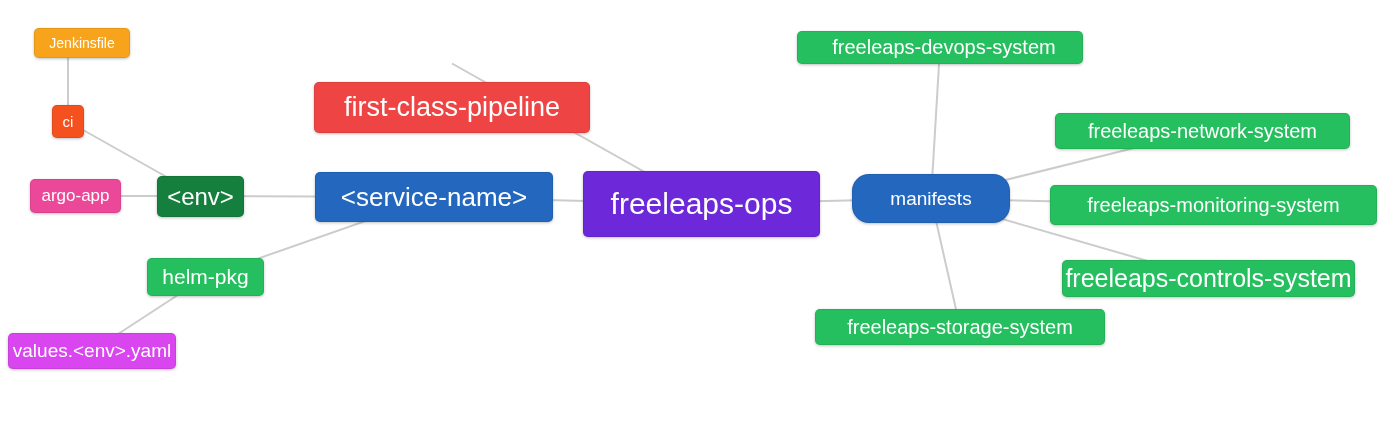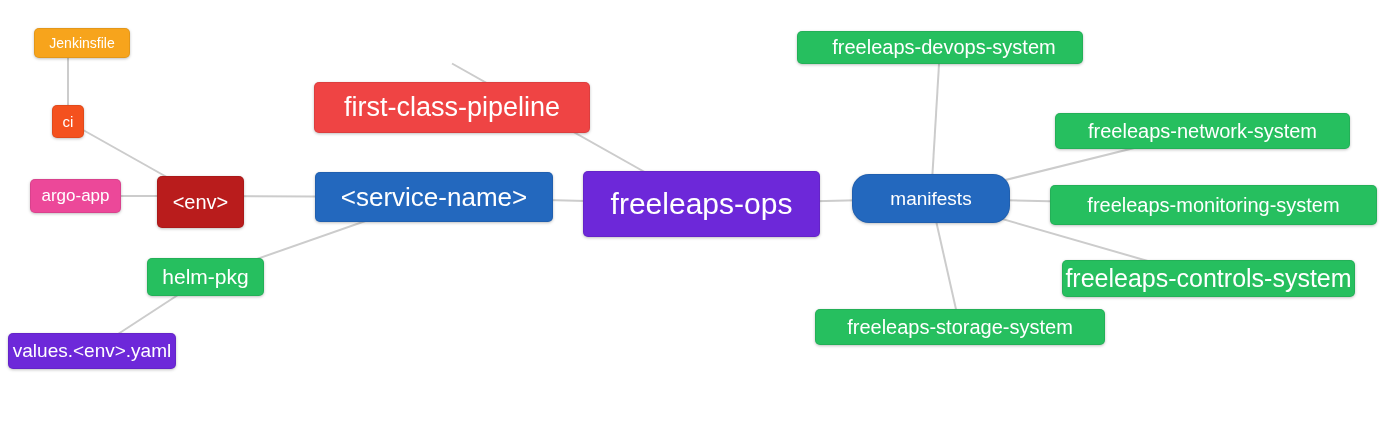--- a/index.html
+++ b/index.html
@@ -55,23 +55,23 @@
       <line x1="931" y1="198.5" x2="940" y2="47.5" stroke="#cccccc" stroke-width="2"></line>
       <line x1="931" y1="198.5" x2="1202.5" y2="131" stroke="#cccccc" stroke-width="2"></line>
       <line x1="931" y1="198.5" x2="1213.5" y2="205" stroke="#cccccc" stroke-width="2"></line>
       <line x1="931" y1="198.5" x2="1208.5" y2="278.5" stroke="#cccccc" stroke-width="2"></line>
       <line x1="931" y1="198.5" x2="960" y2="327" stroke="#cccccc" stroke-width="2"></line>
     </svg>
 
 <div class="node" style="left: 20px; top: 28px; width: 96px; height: 30px; font-size: 14px; background: rgb(247, 164, 28); margin-left: 14px;">Jenkinsfile</div>
     <div class="node" style="left: 52px; top: 105px; width: 32px; height: 33px; font-size: 15px; background: rgb(244, 81, 30);">ci</div>
     <div class="node" style="left: 30px; top: 179px; width: 91px; height: 34px; font-size: 17px; background: #ec4899;">argo-app</div>
-    <div class="node" style="left: 157px; top: 176px; width: 87px; height: 52px; font-size: 20px; background: #b91c1c;">&lt;env&gt;</div>
+    <div class="node" style="left: 157px; top: 176px; width: 87px; height: 41px; font-size: 24px; background: #15803d;">&lt;env&gt;</div>
     <div class="node" style="left: 147px; top: 258px; width: 117px; height: 38px; font-size: 21px; background: rgb(38, 191, 95);">helm-pkg</div>
-    <div class="node" style="left: 8px; top: 333px; width: 168px; height: 36px; font-size: 19px; background: #6d28d9;">values.&lt;env&gt;.yaml</div>
+    <div class="node" style="left: 8px; top: 333px; width: 168px; height: 36px; font-size: 19px; background: #d946ef;">values.&lt;env&gt;.yaml</div>
     <div class="node" style="left: 314px; top: 38px; width: 276px; height: 51px; font-size: 27px; background: #ef4444; margin-top: 44px;">first-class-pipeline</div>
     <div class="node" style="left: 315px; top: 172px; width: 238px; height: 50px; font-size: 26px; background: rgb(35, 104, 190);">&lt;service-name&gt;</div>
     <div class="node" style="left: 583px; top: 171px; width: 237px; height: 66px; font-size: 30px; background: #6d28d9;">freeleaps-ops</div>
     <div class="node" style="left: 852px; top: 174px; width: 158px; height: 49px; font-size: 19px; background: rgb(35, 104, 190); border-radius: 17px;">manifests</div>
     <div class="node" style="left: 797px; top: 31px; width: 286px; height: 33px; font-size: 20px; background: rgb(38, 191, 95); padding-left: 8px;">freeleaps-devops-system</div>
     <div class="node" style="left: 1055px; top: 113px; width: 295px; height: 36px; font-size: 20px; background: rgb(38, 191, 95);">freeleaps-network-system</div>
     <div class="node" style="left: 1050px; top: 185px; width: 327px; height: 40px; font-size: 20px; background: rgb(38, 191, 95);">freeleaps-monitoring-system</div>
     <div class="node" style="left: 1062px; top: 260px; width: 293px; height: 37px; font-size: 25px; background: rgb(38, 191, 95);">freeleaps-controls-system</div>
     <div class="node" style="left: 815px; top: 309px; width: 290px; height: 36px; font-size: 20px; background: rgb(38, 191, 95); text-align: center;">freeleaps-storage-system</div>
   </div>

